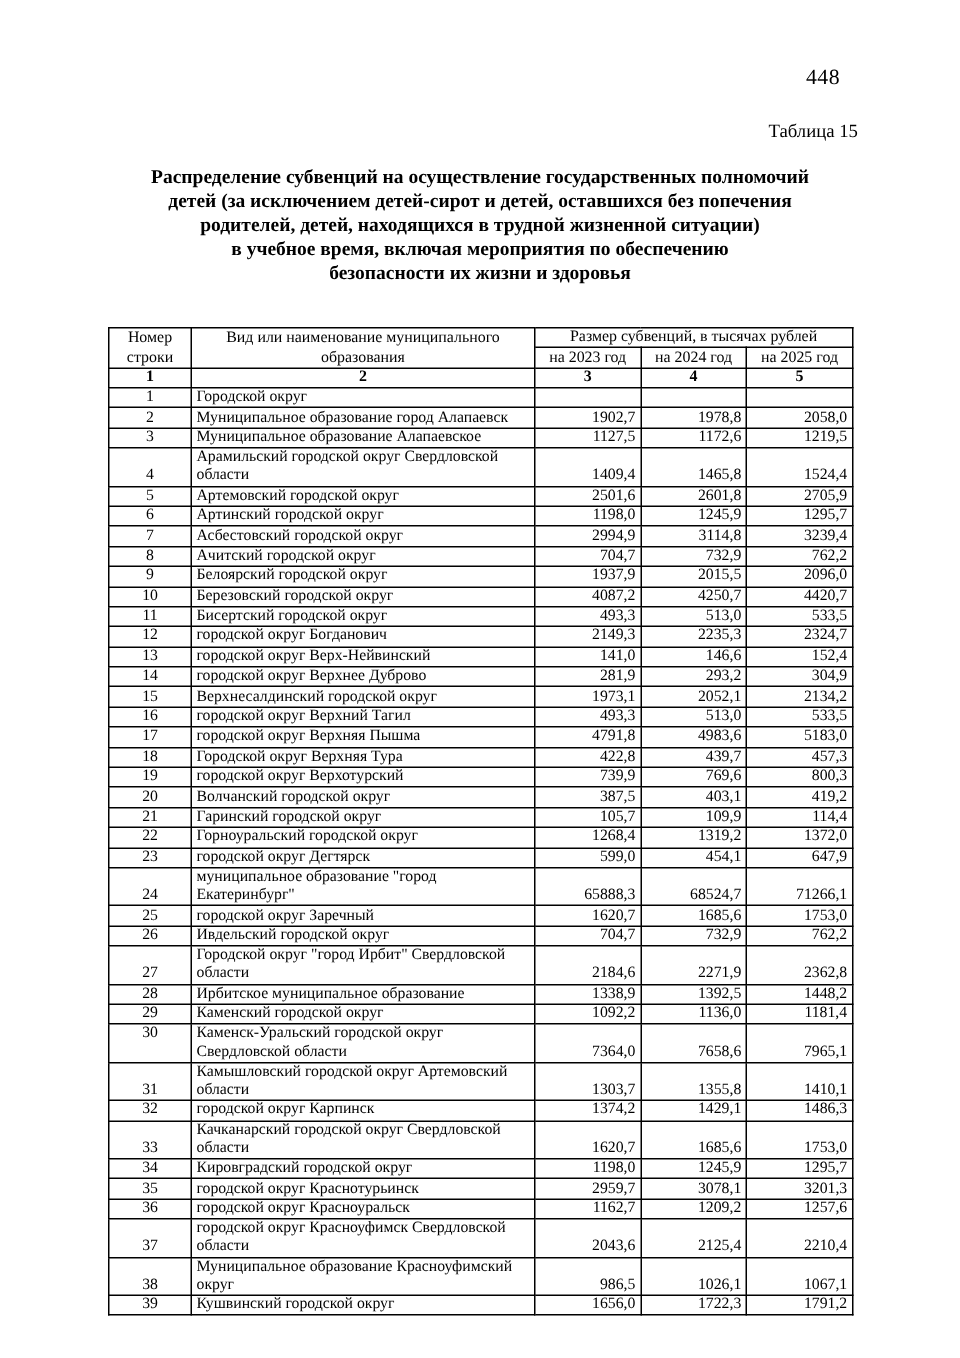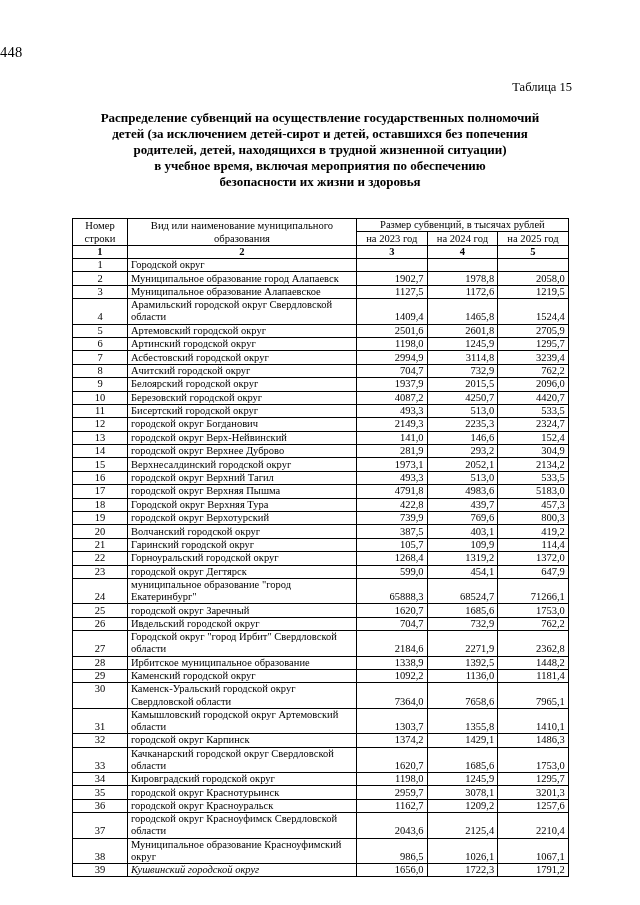--- a/index.html
+++ b/index.html
@@ -20,21 +20,21 @@
     height: 905px;
     position: relative;
     box-sizing: border-box;
   }
 
   .page-number {
     position: absolute;
     top: 44px;
     left: 0;
     width: 560px;
-    text-align: left;
+    text-align: right;
     font-size: 14.5px;
     letter-spacing: .3px;
   }
 
   .table-label {
     position: absolute;
     top: 80px;
     right: 68px;
     font-size: 12.5px;
   }
@@ -404,21 +404,21 @@
         </tr>
         <tr>
           <td class="rownum" style="vertical-align: bottom;">38</td>
           <td class="name" style="vertical-align: bottom;">Муниципальное образование Красноуфимский округ</td>
           <td class="val">986,5</td>
           <td class="val">1026,1</td>
           <td class="val">1067,1</td>
         </tr>
         <tr>
           <td class="rownum" style="vertical-align: bottom;">39</td>
-          <td class="name" style="vertical-align: bottom; font-style: italic;">Кушвинский городской округ</td>
+          <td class="name" style="vertical-align: bottom;">Кушвинский городской округ</td>
           <td class="val">1656,0</td>
           <td class="val">1722,3</td>
           <td class="val">1791,2</td>
         </tr>
       </tbody>
   </table>
 
 </div>
 
 </body></html>

